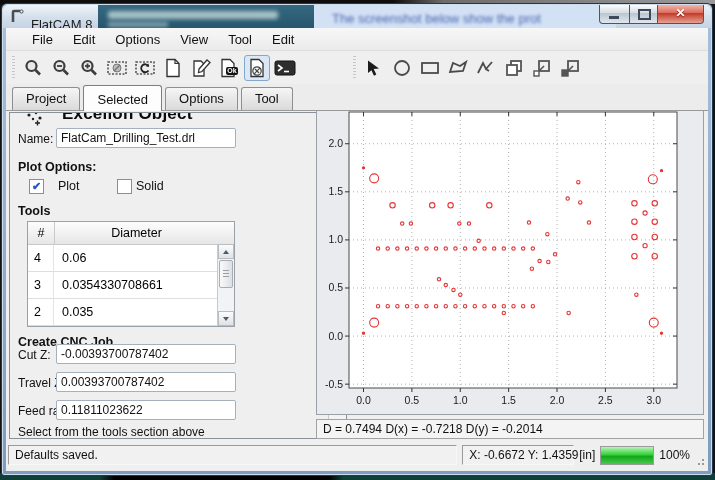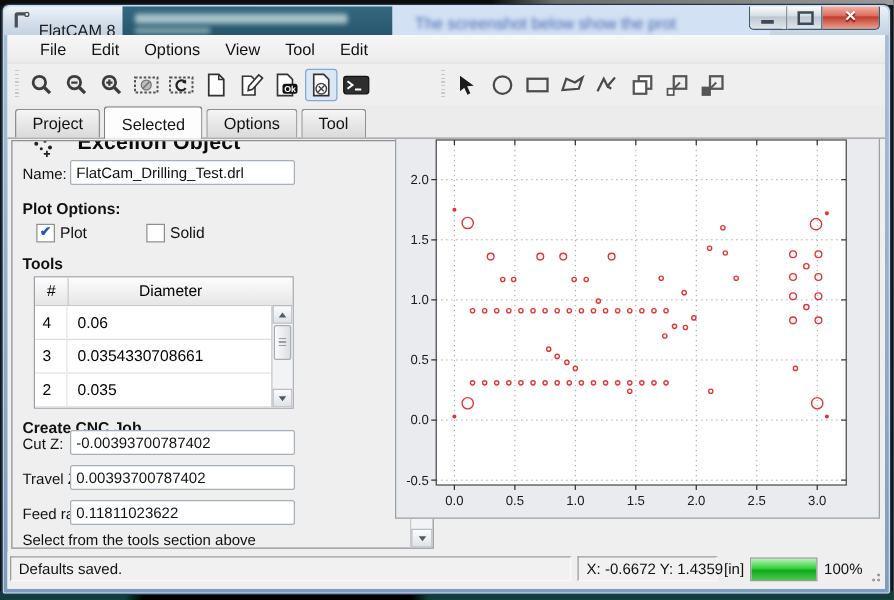--- a/index.html
+++ b/index.html
@@ -309,21 +309,21 @@
           <path d="M11 14 h5 M13.5 11.5 v5" stroke="#222" stroke-width="1.4"></path>
         </svg>
         <div class="obj-heading">Excellon Object</div>
 
         <span class="fld-label" style="top:19px">Name:</span>
         <input class="txt-input" style="top: 15px;" value="FlatCam_Drilling_Test.drl">
 
         <span class="bold-label" style="top:47px">Plot Options:</span>
 
         <span class="checkbox" style="left:19px;top:66px">✔</span>
-        <span class="cb-label" style="left:38px;top:66px">Plot</span>
+        <span class="cb-label" style="left:48px;top:66px">Plot</span>
         <span class="checkbox" style="left:107px;top:66px"></span>
         <span class="cb-label" style="left:126px;top:66px">Solid</span>
 
         <span class="bold-label" style="top:91px">Tools</span>
 
         <div class="tools-table">
           <div class="tt-head">
             <div class="c1">#</div>
             <div class="c2">Diameter</div>
             <div class="csb"></div>
@@ -501,20 +501,21 @@
           <circle cx="157.78171091445427" cy="197.25783972125436" r="1.7" fill="none" stroke="#e43535" stroke-width="1.1"></circle>
           <circle cx="167.45722713864305" cy="197.25783972125436" r="1.7" fill="none" stroke="#e43535" stroke-width="1.1"></circle>
           <circle cx="177.13274336283186" cy="197.25783972125436" r="1.7" fill="none" stroke="#e43535" stroke-width="1.1"></circle>
           <circle cx="186.80825958702061" cy="197.25783972125436" r="1.7" fill="none" stroke="#e43535" stroke-width="1.1"></circle>
           <circle cx="196.48377581120943" cy="197.25783972125436" r="1.7" fill="none" stroke="#e43535" stroke-width="1.1"></circle>
           <circle cx="206.1592920353982" cy="197.25783972125436" r="1.7" fill="none" stroke="#e43535" stroke-width="1.1"></circle>
           <circle cx="215.834808259587" cy="197.25783972125436" r="1.7" fill="none" stroke="#e43535" stroke-width="1.1"></circle>
         </svg>
     </div>
 
+    <div class="measure-box">D = 0.7494 D(x) = -0.7218 D(y) = -0.2014</div>
 
     <div class="statusbar">
       <div class="sb-box sb-msg">Defaults saved.</div>
       <div class="sb-box" style="width:112px">X: -0.6672   Y: 1.4359</div>
       <div class="sb-units">[in]</div>
       <div class="progress">
           <div class="progress-fill" id="progress-fill" style="width: 100%;"></div>
         </div>
       <div class="sb-pct">100%</div>
       <div class="resize-grip"></div>

